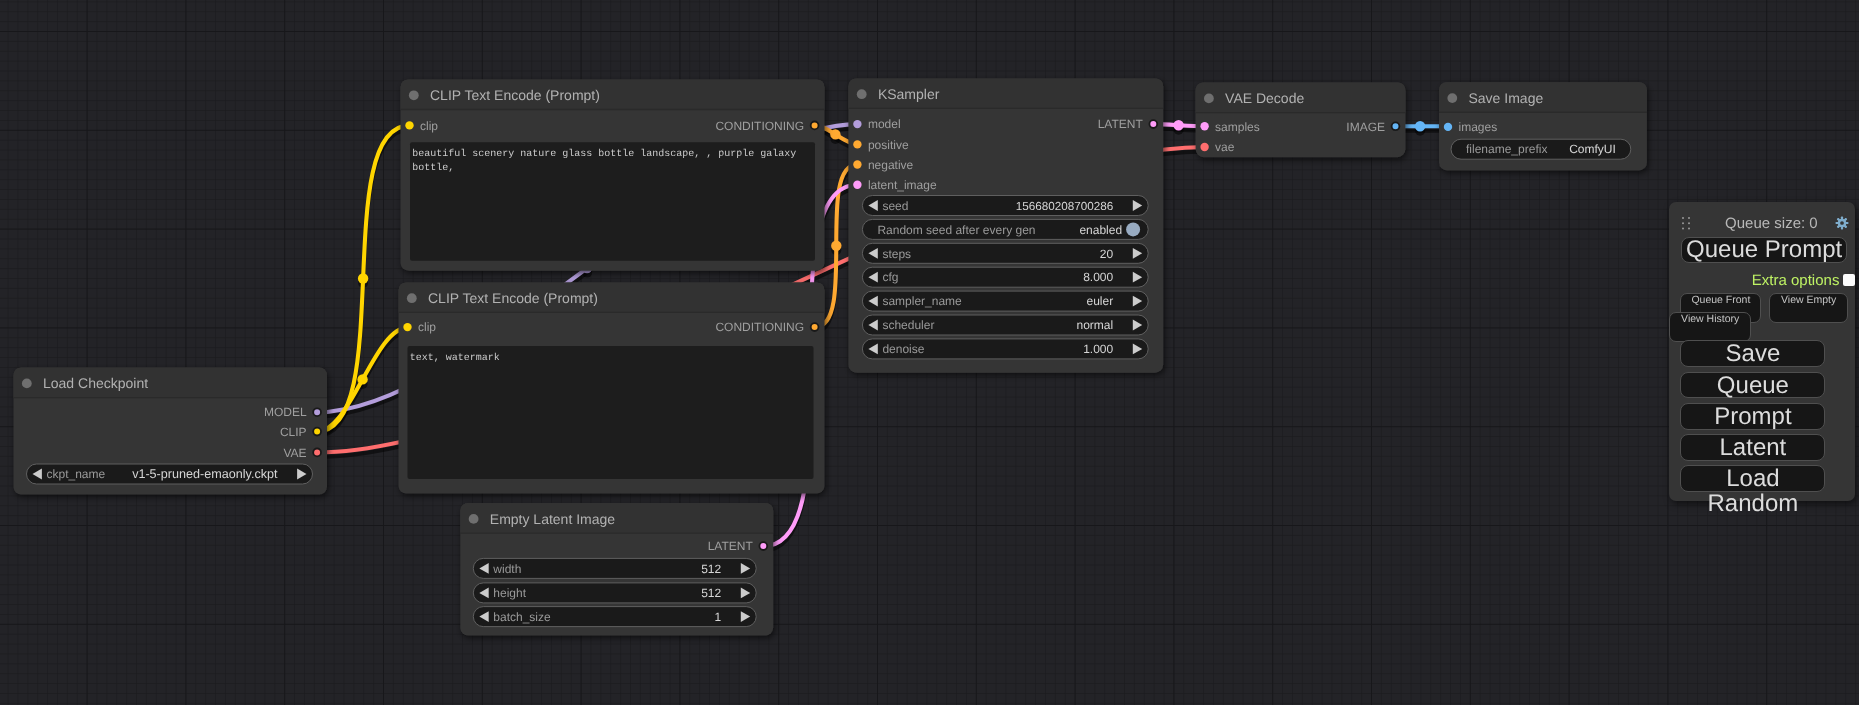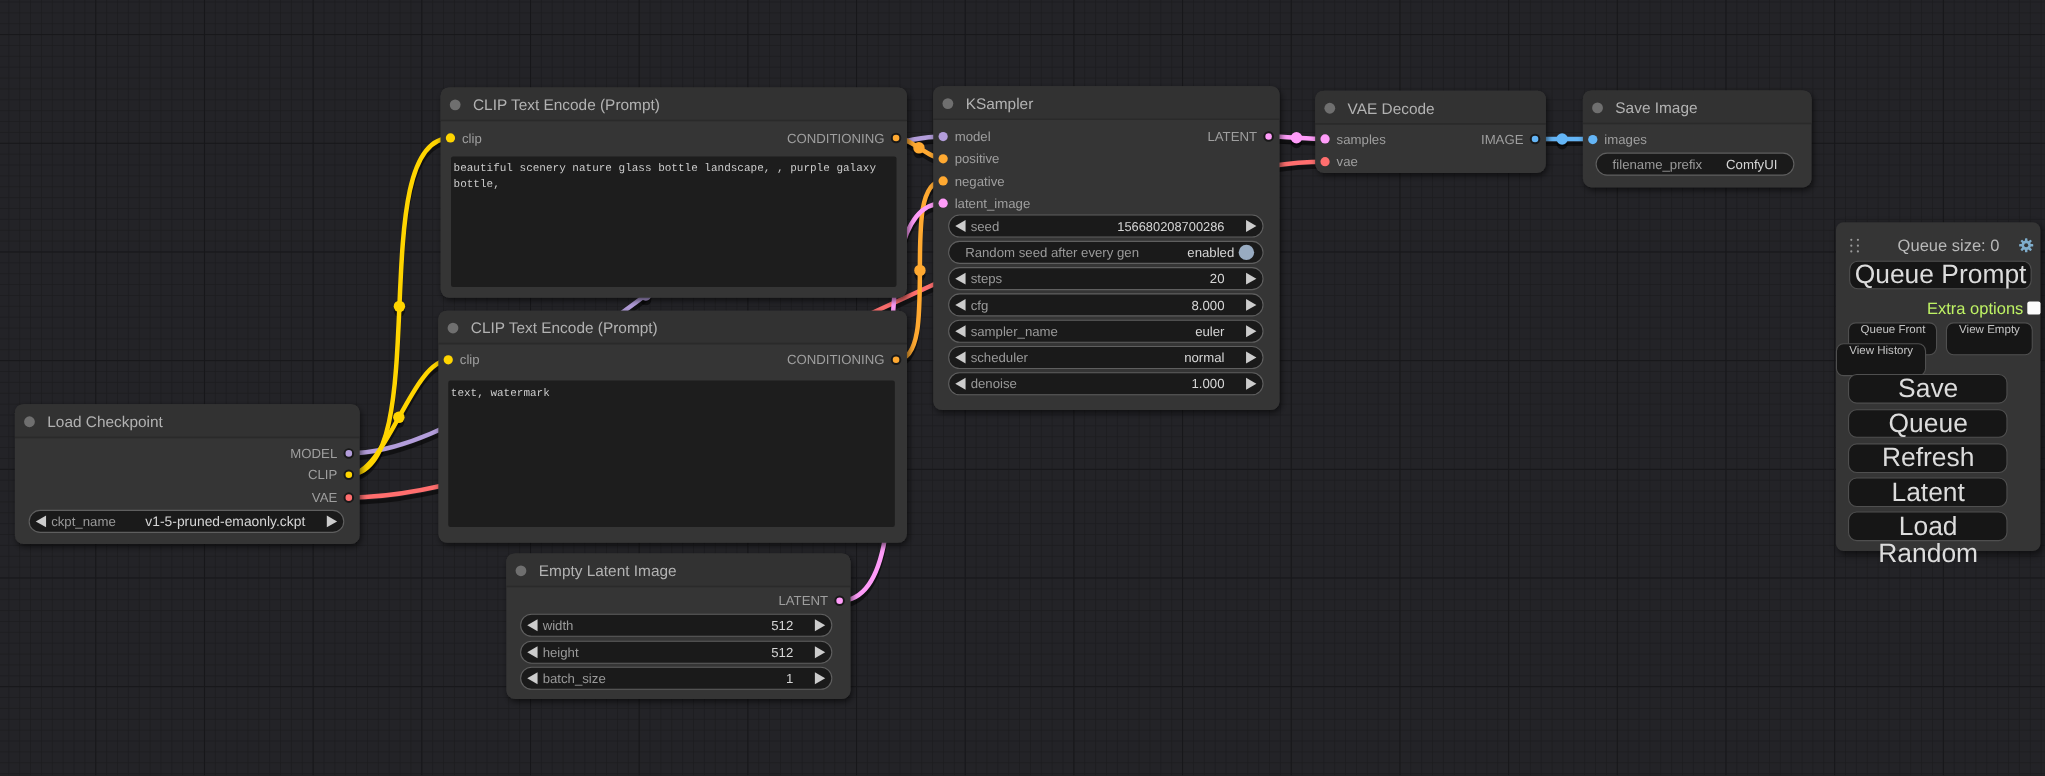--- a/index.html
+++ b/index.html
@@ -253,16 +253,16 @@
   <div id="extrarow"><span>Extra options</span><span id="cbox"></span></div>
   <div id="smallrow">
     <div class="smallbtn" style="width:81px">Queue Front</div>
     <div class="smallbtn" style="width:79.5px">View Empty</div>
   </div>
   <div id="vhrow">
       <div class="smallbtn" style="width:81.5px">View History</div>
     </div>
   <div class="bigbtn bstack" style="top:138.39999999999998px">Save</div>
   <div class="bigbtn bstack" style="top:169.7px">Queue</div>
-  <div class="bigbtn bstack" style="top:201.0px">Refresh</div>
+  <div class="bigbtn bstack" style="top:201.0px">Prompt</div>
   <div class="bigbtn bstack" style="top:232.2px">Latent</div>
   <div class="bigbtn bstack" style="top:263.3px">Load Random</div>
 </div>
 
 </body></html>

